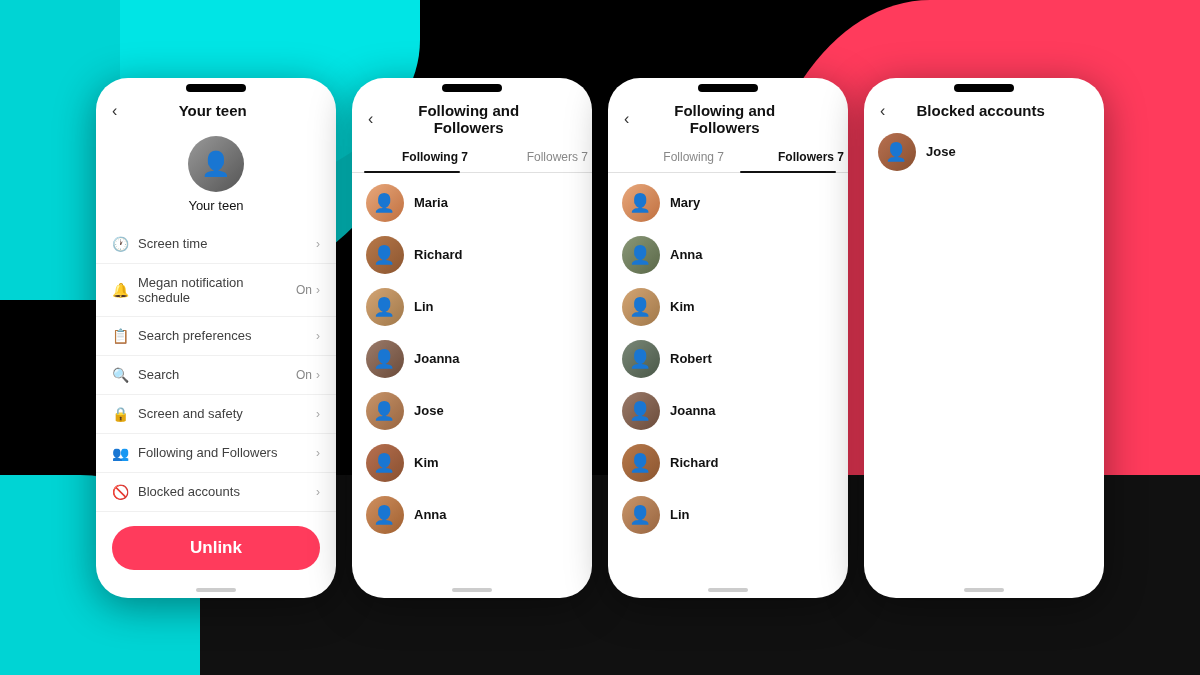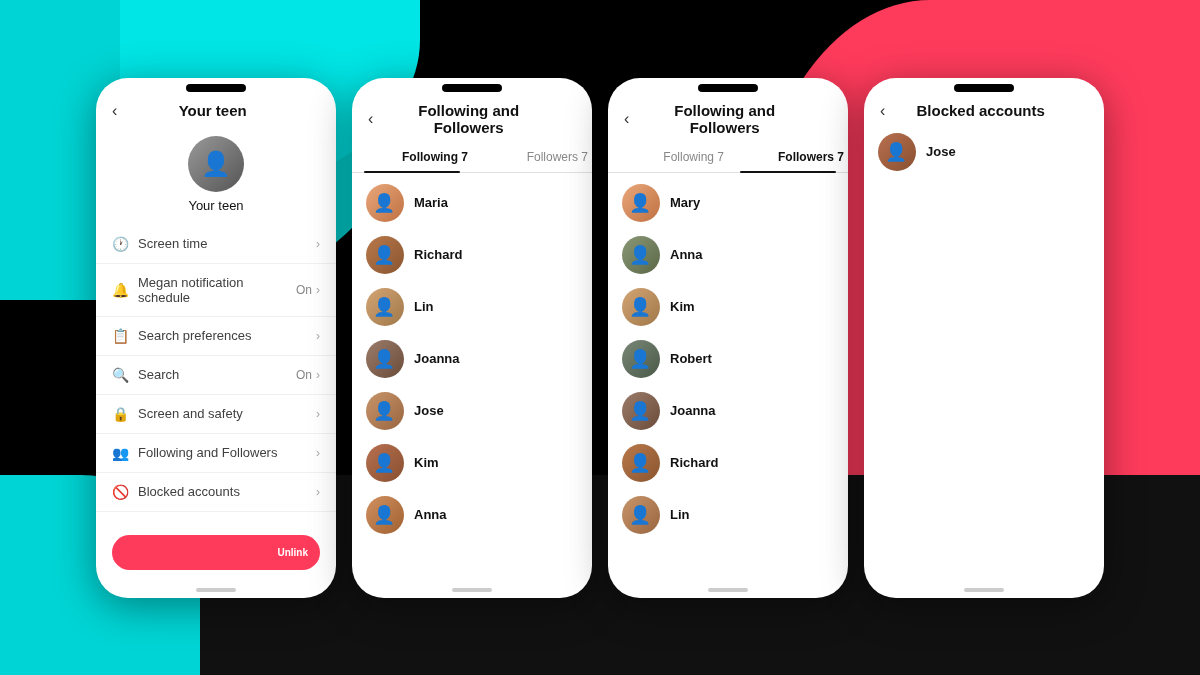--- a/index.html
+++ b/index.html
@@ -200,24 +200,23 @@
     .unlink-section {
       padding: 12px 16px;
     }
     .unlink-btn {
       width: 100%;
       background: #ff3b5c;
       color: #fff;
       border: none;
       border-radius: 24px;
       padding: 12px;
-      font-size: 10px;
+      font-size: 17px;
       font-weight: 600;
       cursor: pointer;
-      text-align: right;
     }
 
     
     .tab-bar {
       display: flex;
       border-bottom: 1px solid #e0e0e0;
       margin: 0 0 4px;
     }
     .tab {
       flex: 1;

